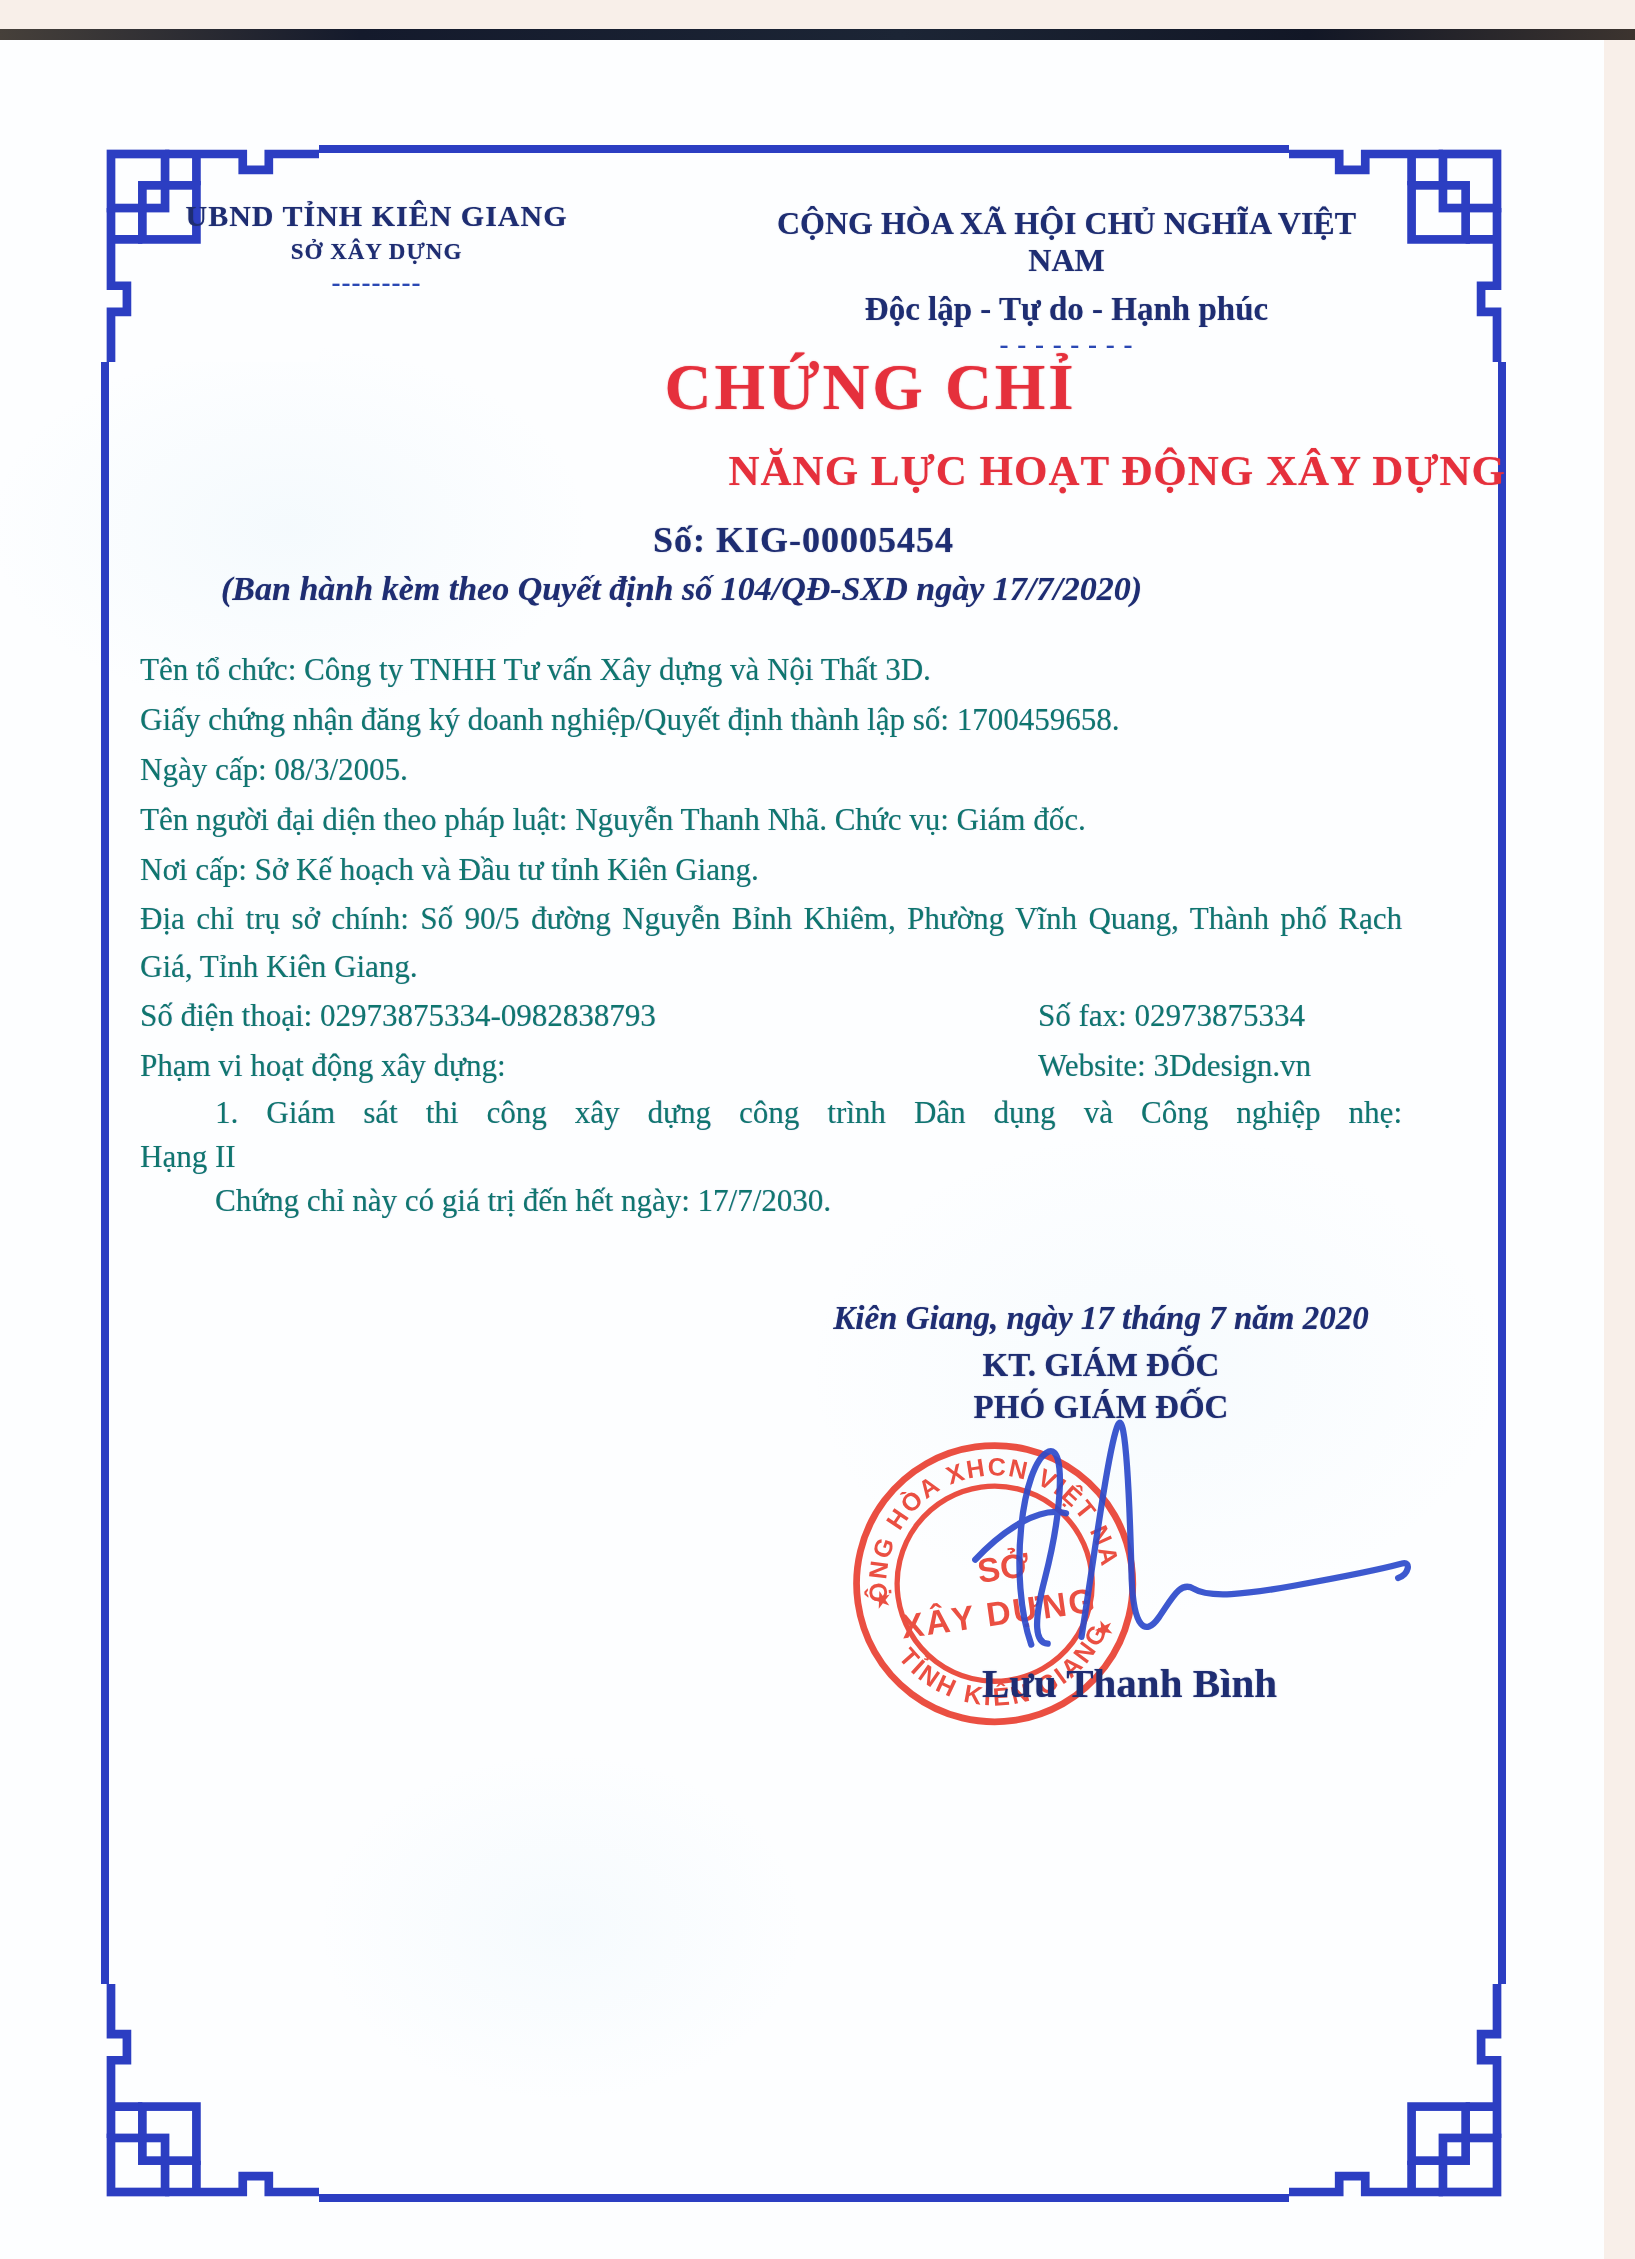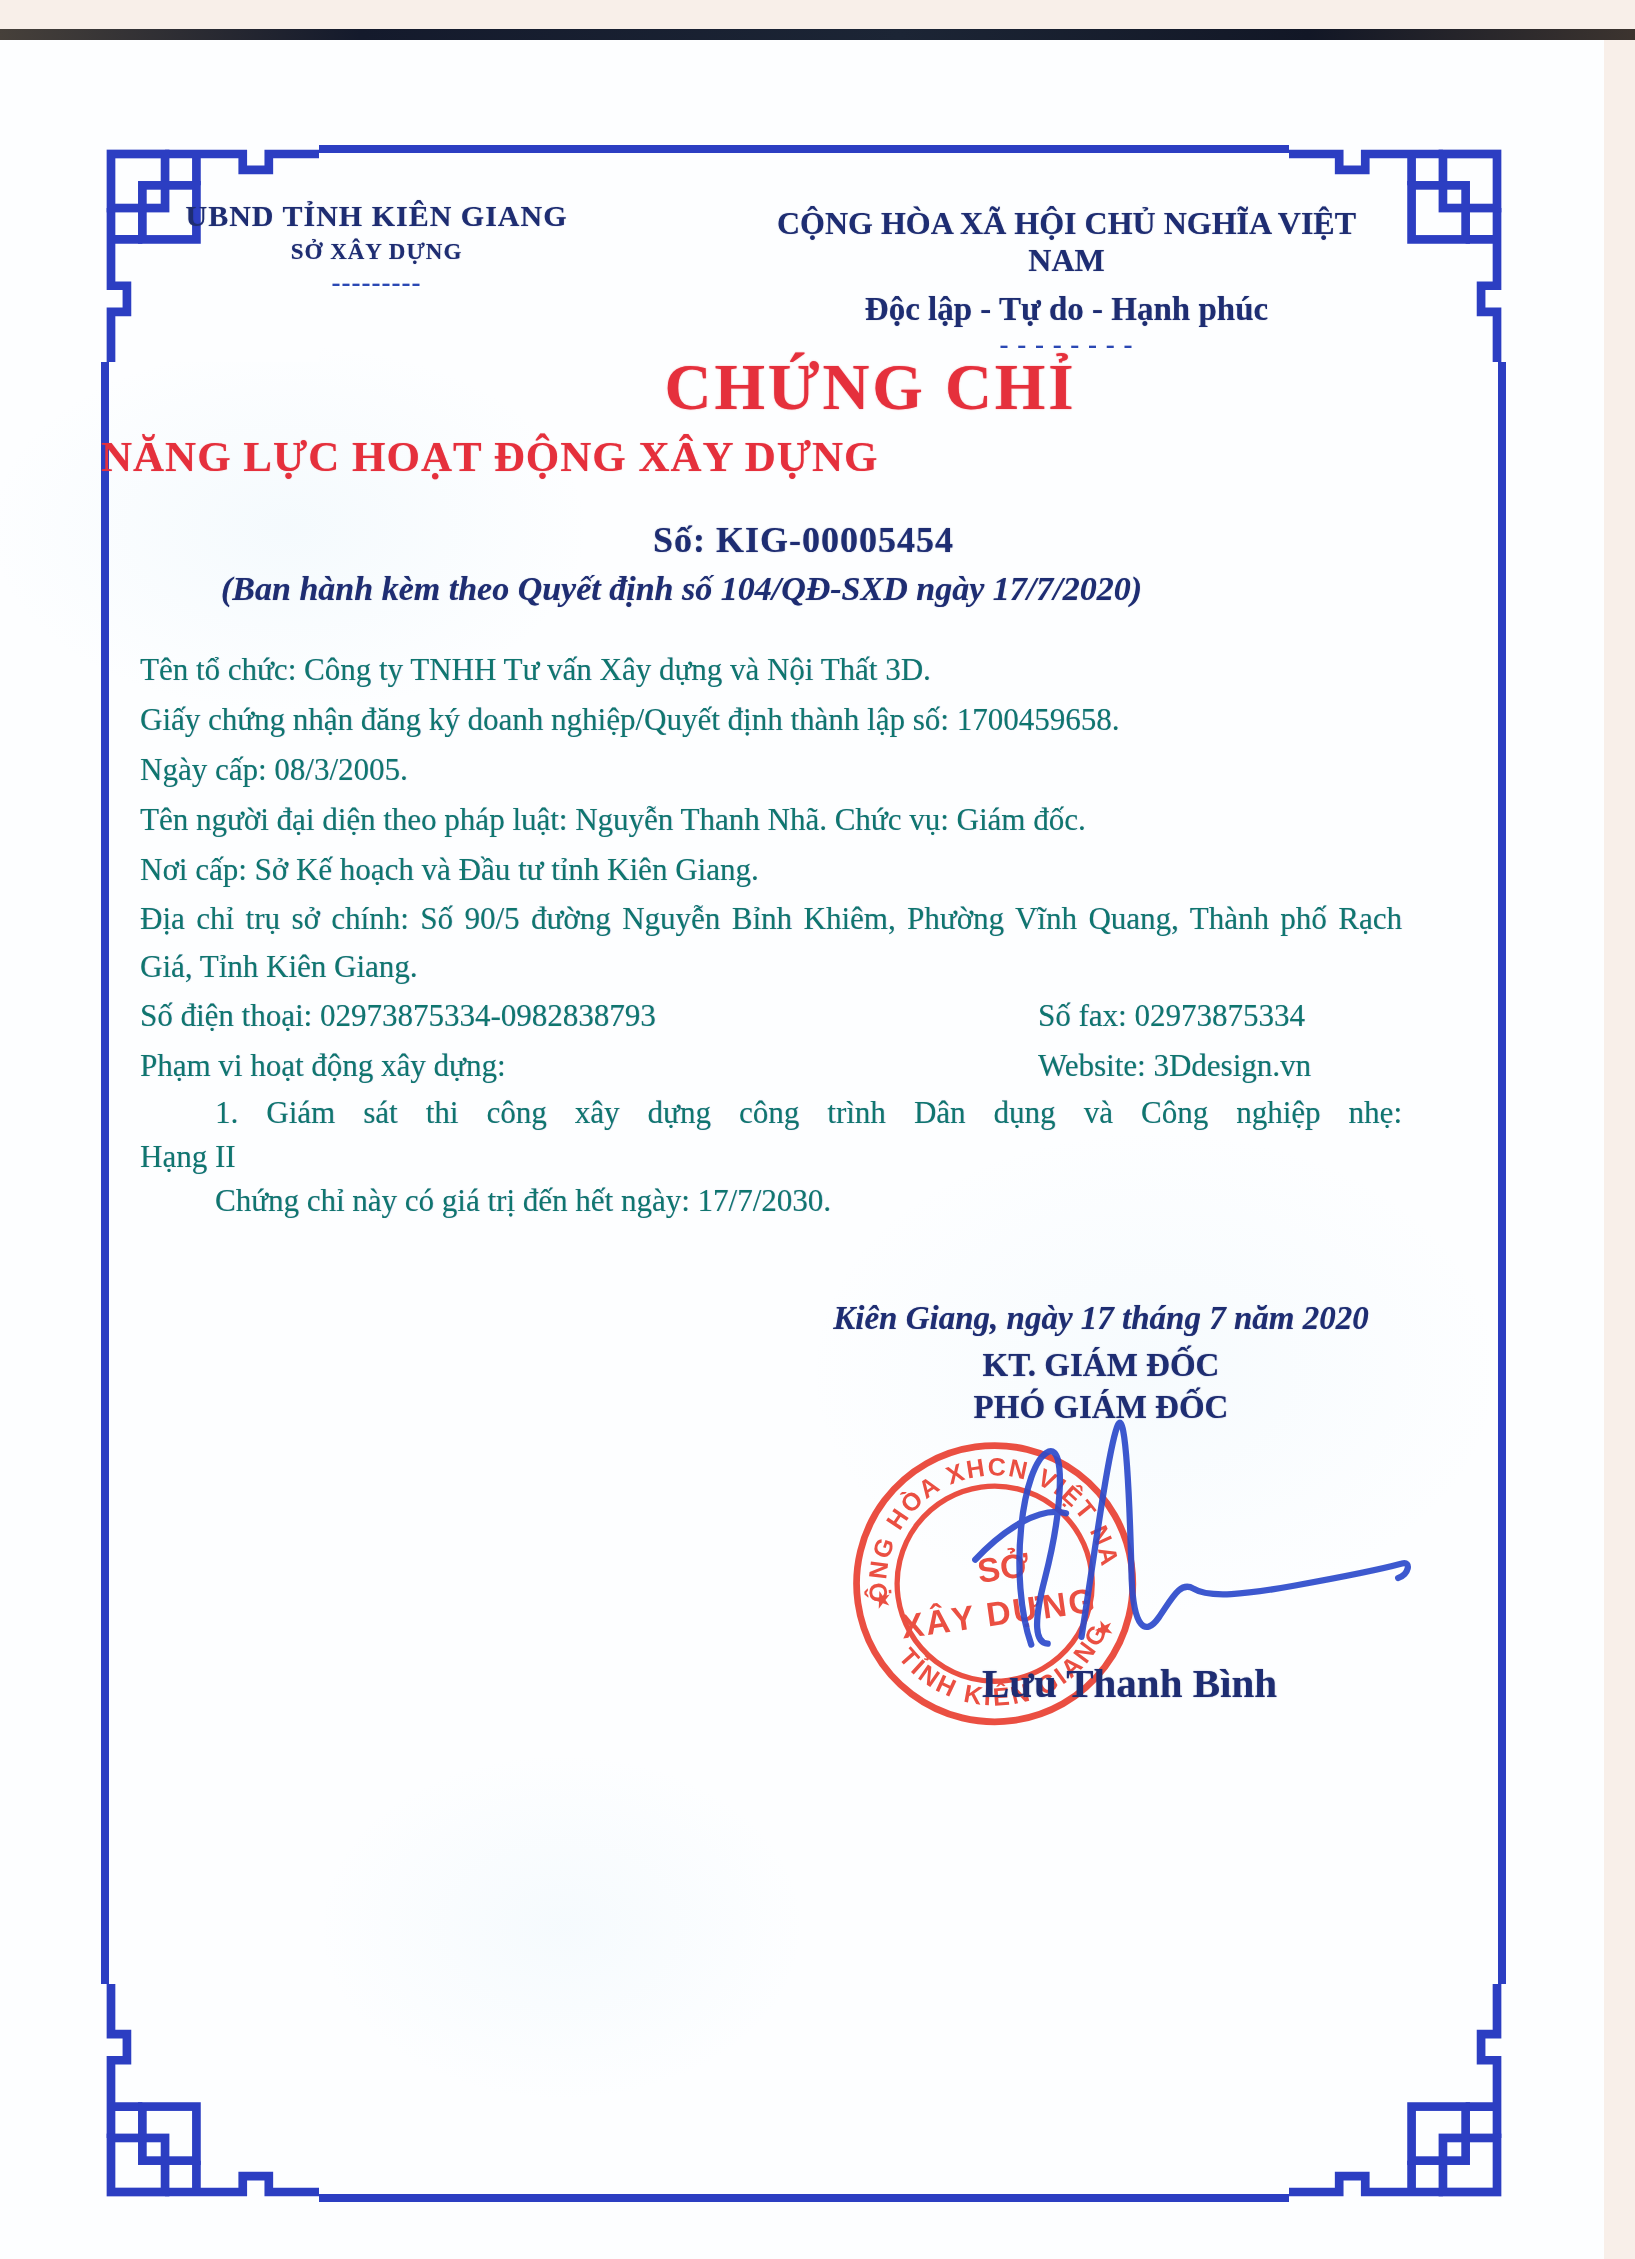--- a/index.html
+++ b/index.html
@@ -38,21 +38,21 @@
   .hdr-left .l1{font-size:30px;font-weight:bold;letter-spacing:1px;text-shadow:0 0 1px rgba(30,45,114,.5);}
   .hdr-left .l2{font-size:23px;font-weight:bold;letter-spacing:1px;margin-top:5.8px;text-shadow:0 0 1px rgba(30,45,114,.5);}
   .hdr-rule{font-size:27px;font-weight:bold;letter-spacing:1px;margin-top:1.9px;color:#2a48b4;}
   .hdr-right{position:absolute;left:772px;top:205px;width:589px;text-align:center;z-index:3;}
   .hdr-right .l1{font-size:32px;font-weight:bold;text-shadow:0 0 1px rgba(30,45,114,.5);}
   .hdr-right .l2{font-size:33px;font-weight:bold;margin-top:11.6px;text-shadow:0 0 1px rgba(30,45,114,.5);}
 
   .title-main{position:absolute;left:119px;top:350px;width:1503px;text-align:center;
     font-size:65px;font-weight:bold;letter-spacing:2.9px;z-index:3;
     text-shadow:0 0 1.4px rgba(229,48,60,.6);}
-  .title-sub{position:absolute;left:101px;top:432px;width:1405px;text-align:left;
+  .title-sub{position:absolute;left:101px;top:446px;width:1405px;text-align:right;
     font-size:43px;font-weight:bold;letter-spacing:1px;z-index:3;
     text-shadow:0 0 1px rgba(229,48,60,.55);}
   .cert-no{position:absolute;left:101px;top:519px;width:1405px;text-align:center;
     font-size:36px;font-weight:bold;letter-spacing:1px;z-index:3;text-shadow:0 0 1.2px rgba(30,45,114,.6);}
   .issued-under{position:absolute;left:101px;top:570px;width:1161px;text-align:center;
     font-size:34px;font-weight:bold;font-style:italic;z-index:3;text-shadow:0 0 1px rgba(30,45,114,.5);}
 
   .content{position:absolute;left:140px;top:645px;width:1262px;z-index:3;
     font-size:31px;text-shadow:0.4px 0.4px 0.8px rgba(36,58,148,.4);}
   .content .ln{line-height:50px;margin:0;}

